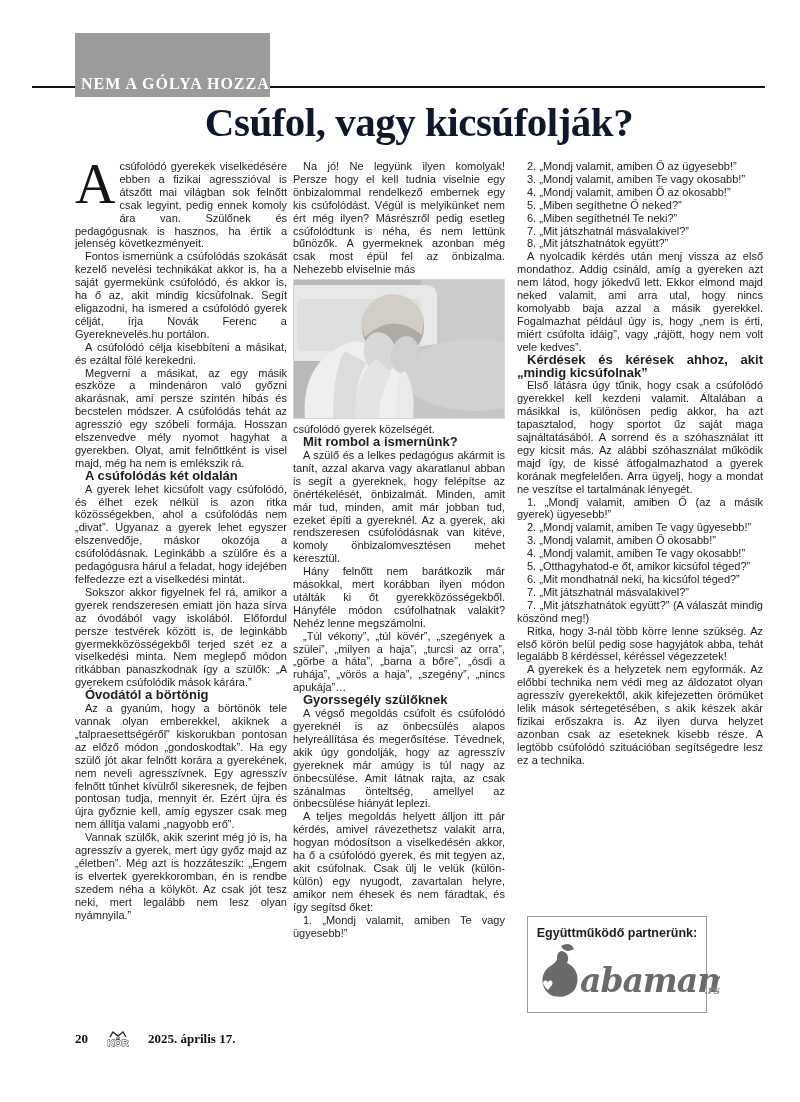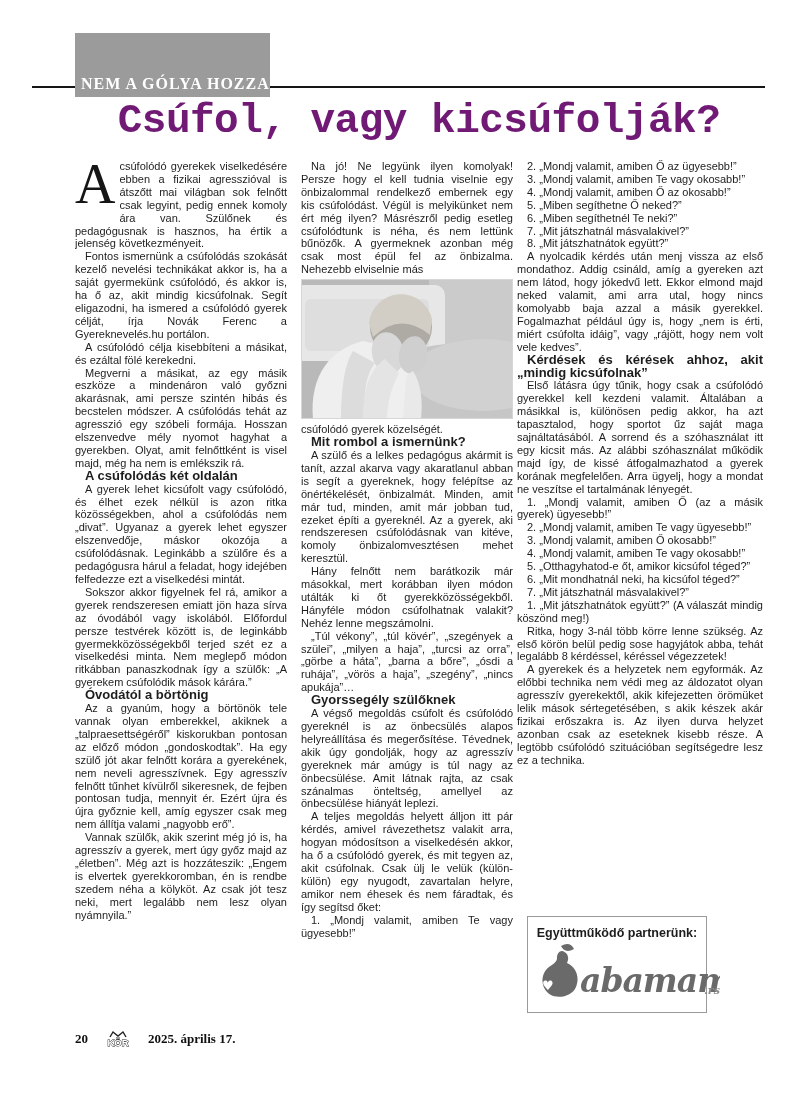--- a/index.html
+++ b/index.html
@@ -6,26 +6,26 @@
   body{width:800px;height:1102px;overflow:hidden;font-family:"Liberation Sans",sans-serif;}
   .page{position:relative;width:800px;height:1102px;background:#fff;overflow:hidden;}
 
   .rule{position:absolute;left:32px;top:86px;width:733px;height:2px;background:#151515;}
   .kicker-box{position:absolute;left:75px;top:33px;width:195px;height:64px;background:#9b9b9b;
     display:flex;align-items:flex-end;padding:0 0 4px 6px;box-sizing:border-box;z-index:2;}
   .kicker-box span{font-family:"Liberation Serif",serif;font-weight:bold;color:#ffffff;
     font-size:16px;letter-spacing:1px;white-space:nowrap;}
 
   .title{position:absolute;left:75px;top:98px;width:688px;margin:0;text-align:center;
-    font-family:Liberation Mono, monospace;font-size:41px;font-weight:700;color:#701a75;letter-spacing:-0.5px;}
+    font-family:Liberation Serif, serif;font-size:41px;font-weight:700;color:#0f172a;letter-spacing:-0.5px;}
 
   .col{position:absolute;top:160px;font-size:11px;line-height:12.9px;text-align:justify;
     color:#1d1d1d;overflow:hidden;hyphens:auto;}
   .col1{left:75px;width:212px;height:860px;}
-  .col2{left:301px;width:212px;height:860px;}
+  .col2{left:293px;width:212px;height:860px;}
   .col3{left:517px;width:246px;height:752px;}
 
   .para{margin:0;text-indent:10px;}
   .para.noindent{text-indent:0;}
   .subhead{margin:0;text-indent:10px;font-weight:bold;font-size:13px;}
   .dropcap-para{text-indent:0;}
   .dropcap{float:left;font-family:"Liberation Serif",serif;font-size:56px;line-height:44px;
     height:50px;padding:2px 4px 0 0;color:#151515;}
 
   .photo{width:212px;height:140px;margin:3px 0 4px;}
@@ -106,21 +106,21 @@
       <p class="para">A nyolcadik kérdés után menj vissza az első mondathoz. Addig csináld, amíg a gyereken azt nem látod, hogy jókedvű lett. Ekkor elmond majd neked valamit, ami arra utal, hogy nincs komolyabb baja azzal a másik gyerekkel. Fogalmazhat például úgy is, hogy „nem is érti, miért csúfolta idáig”, vagy „rájött, hogy nem volt vele kedves”.</p>
       <p class="subhead">Kérdések és kérések ahhoz, akit „mindig kicsúfolnak”</p>
       <p class="para">Első látásra úgy tűnik, hogy csak a csúfolódó gyerekkel kell kezdeni valamit. Általában a másikkal is, különösen pedig akkor, ha azt tapasztalod, hogy sportot űz saját maga sajnáltatásából. A sorrend és a szóhasználat itt egy kicsit más. Az alábbi szóhasználat működik majd így, de kissé átfogalmazhatod a gyerek korának megfelelően. Arra ügyelj, hogy a mondat ne veszítse el tartalmának lényegét.</p>
       <p class="para list-item">1. „Mondj valamit, amiben Ő (az a másik gyerek) ügyesebb!”</p>
       <p class="para list-item">2. „Mondj valamit, amiben Te vagy ügyesebb!”</p>
       <p class="para list-item">3. „Mondj valamit, amiben Ő okosabb!”</p>
       <p class="para list-item">4. „Mondj valamit, amiben Te vagy okosabb!”</p>
       <p class="para list-item">5. „Otthagyhatod-e őt, amikor kicsúfol téged?”</p>
       <p class="para list-item">6. „Mit mondhatnál neki, ha kicsúfol téged?”</p>
       <p class="para list-item">7. „Mit játszhatnál másvalakivel?”</p>
-      <p class="para list-item">1. „Mit játszhatnátok együtt?” (A válaszát mindig köszönd meg!)</p>
+      <p class="para list-item">7. „Mit játszhatnátok együtt?” (A válaszát mindig köszönd meg!)</p>
       <p class="para">Ritka, hogy 3-nál több körre lenne szükség. Az első körön belül pedig sose hagyjátok abba, tehát legalább 8 kérdéssel, kéréssel végezzetek!</p>
       <p class="para">A gyerekek és a helyzetek nem egyformák. Az előbbi technika nem védi meg az áldozatot olyan agresszív gyerekektől, akik kifejezetten örömüket lelik mások sértegetésében, s akik készek akár fizikai erőszakra is. Az ilyen durva helyzet azonban csak az eseteknek kisebb része. A legtöbb csúfolódó szituációban segítségedre lesz ez a technika.</p>
     </div>
 
   <div class="partner-box">
     <div class="partner-heading">Együttműködő partnerünk:</div>
     <svg class="partner-logo" width="192" height="62" viewBox="0 0 192 62">
       <g fill="#6a6a6a">
         <path d="M33,4 q9,-5 13,3 q-9,5 -13,-3 Z
              M34,9 c5,1 8,6 5,12 c9,4 13,14 9,24 c-4,10 -20,13 -28,6 c-8,-7 -7,-20 1,-26 c4,-3 8,-5 8,-9 c0,-4 2,-7 5,-7 Z"></path>

